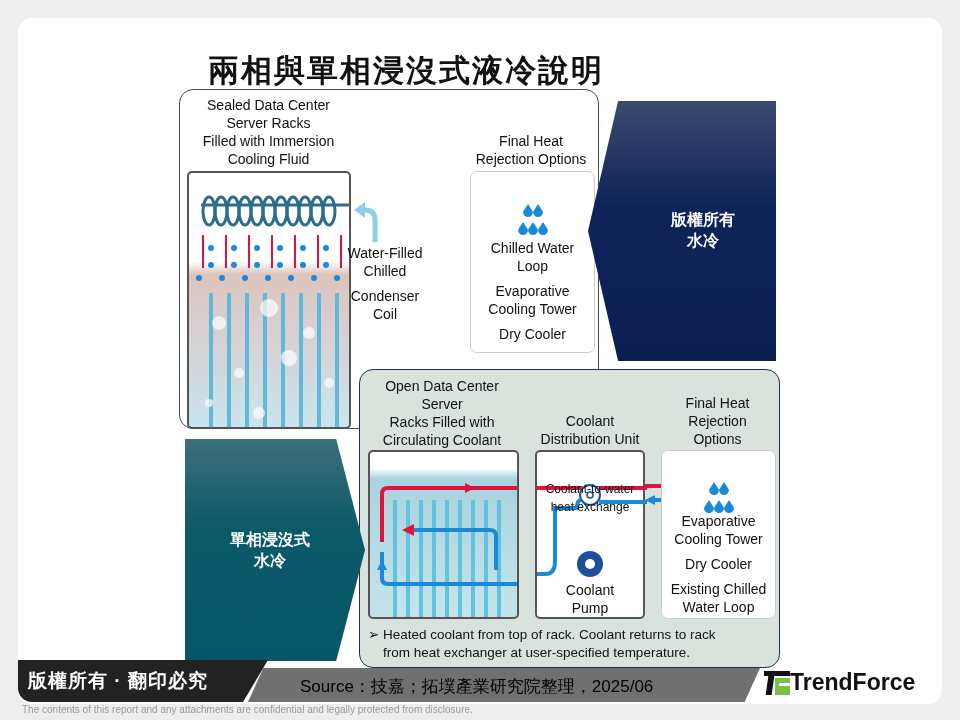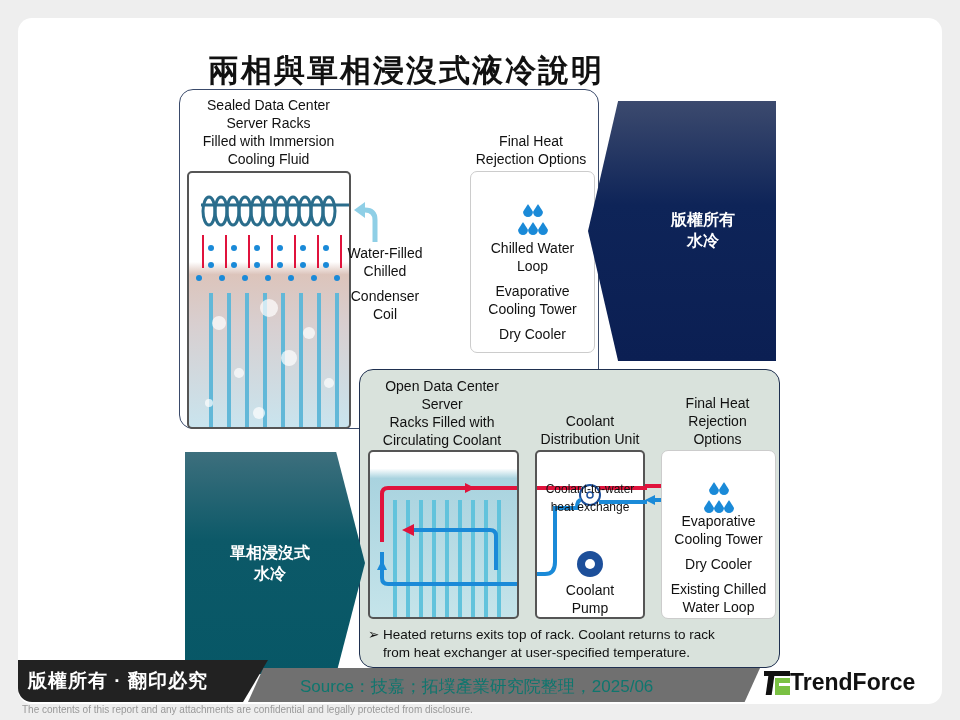--- a/index.html
+++ b/index.html
@@ -7,26 +7,26 @@
 .card{position:absolute;left:18px;top:18px;width:924px;height:686px;background:#fff;border-radius:14px;}
 .title{position:absolute;left:0;top:50px;width:812px;text-align:center;font-family:"DejaVu Serif",serif;font-size:31px;font-weight:bold;color:#111;letter-spacing:2px;}
 .panel{position:absolute;border:1.5px solid #3a4a6a;border-radius:14px;}
 .p1{left:179px;top:89px;width:420px;height:340px;background:#fff;}
 .p2{left:359px;top:369px;width:421px;height:299px;background:#d9e2dc;border-color:#1f3050;}
 .lbl{position:absolute;text-align:center;font-size:14px;color:#111;line-height:18px;}
 .box{position:absolute;border:2px solid #555;border-radius:5px;}
 .optbox{position:absolute;background:#fff;border:1px solid #ccc;border-radius:7px;}
 .chev{position:absolute;color:#fff;font-weight:bold;font-size:16px;text-align:center;line-height:21px;}
 .chev1{left:588px;top:101px;width:188px;height:260px;background:linear-gradient(#3c4a6e,#0e2458 40%,#0b1f53);clip-path:polygon(16% 0,100% 0,100% 100%,16% 100%,0 50%);}
-.chev2{left:185px;top:452px;width:180px;height:222px;background:linear-gradient(#3d6f7d,#0c5968 40%,#075766);clip-path:polygon(0 0,84% 0,100% 50%,84% 100%,0 100%);text-align:center;}
+.chev2{left:185px;top:439px;width:180px;height:222px;background:linear-gradient(#3d6f7d,#0c5968 40%,#075766);clip-path:polygon(0 0,84% 0,100% 50%,84% 100%,0 100%);text-align:center;}
 .chev span{display:block;}
 .footer-dark{position:absolute;left:18px;top:660px;width:250px;height:42px;background:#222;clip-path:polygon(0 0,100% 0,90% 100%,0 100%);border-radius:0 0 0 14px;}
 .footer-gray{position:absolute;left:248px;top:668px;width:512px;height:34px;background:#707070;clip-path:polygon(3% 0,100% 0,97% 100%,0 100%);}
 .copyright{position:absolute;left:28px;top:668px;font-size:19px;color:#fff;font-weight:bold;letter-spacing:1px;}
-.source{position:absolute;left:300px;top:675px;font-size:17px;color:#0f766e;}
+.source{position:absolute;left:300px;top:675px;font-size:17px;color:#000000;}
 .logo{position:absolute;left:764px;top:669px;display:flex;align-items:center;}
 .logo-mark{width:26px;height:24px;position:relative;}
 .logo-text{font-size:23px;font-weight:bold;color:#111;}
 .disclaimer{position:absolute;left:22px;top:704px;font-size:10px;color:#999;}
 .note{position:absolute;left:368px;top:626px;font-size:13.5px;color:#111;line-height:18px;}
 .drop{display:inline-block;width:10px;height:13px;background:#1a8ad8;border-radius:50% 50% 50% 50% / 60% 60% 40% 40%;clip-path:polygon(50% 0,100% 60%,100% 100%,0 100%,0 60%);}
 </style>
 </head>
 <body>
 
@@ -222,21 +222,21 @@
   <span class="drop"></span><span class="drop"></span><br><span class="drop"></span><span class="drop"></span><span class="drop"></span>
 </div>
 <div class="lbl" style="left:661px;top:512px;width:115px;">
   <div>Evaporative</div>
     <div>Cooling Tower</div>
   <div style="margin-top:7px">Dry Cooler</div>
   <div style="margin-top:7px">Existing Chilled</div>
     <div>Water Loop</div>
 </div>
 <div class="note">
-  <div>➢ Heated returns exits top of rack. Coolant returns to rack</div>
+  <div>➢ Heated coolant from top of rack. Coolant returns to rack</div>
   <div style="padding-left:15px">from heat exchanger at user-specified temperature.</div>
 </div>
 <div class="chev chev2">
   <div style="position:absolute;left:20px;top:90px;width:130px;">
     <span>單相浸沒式</span>
       <span>水冷</span>
   </div>
 </div>
 
 <div class="footer-gray"></div>

